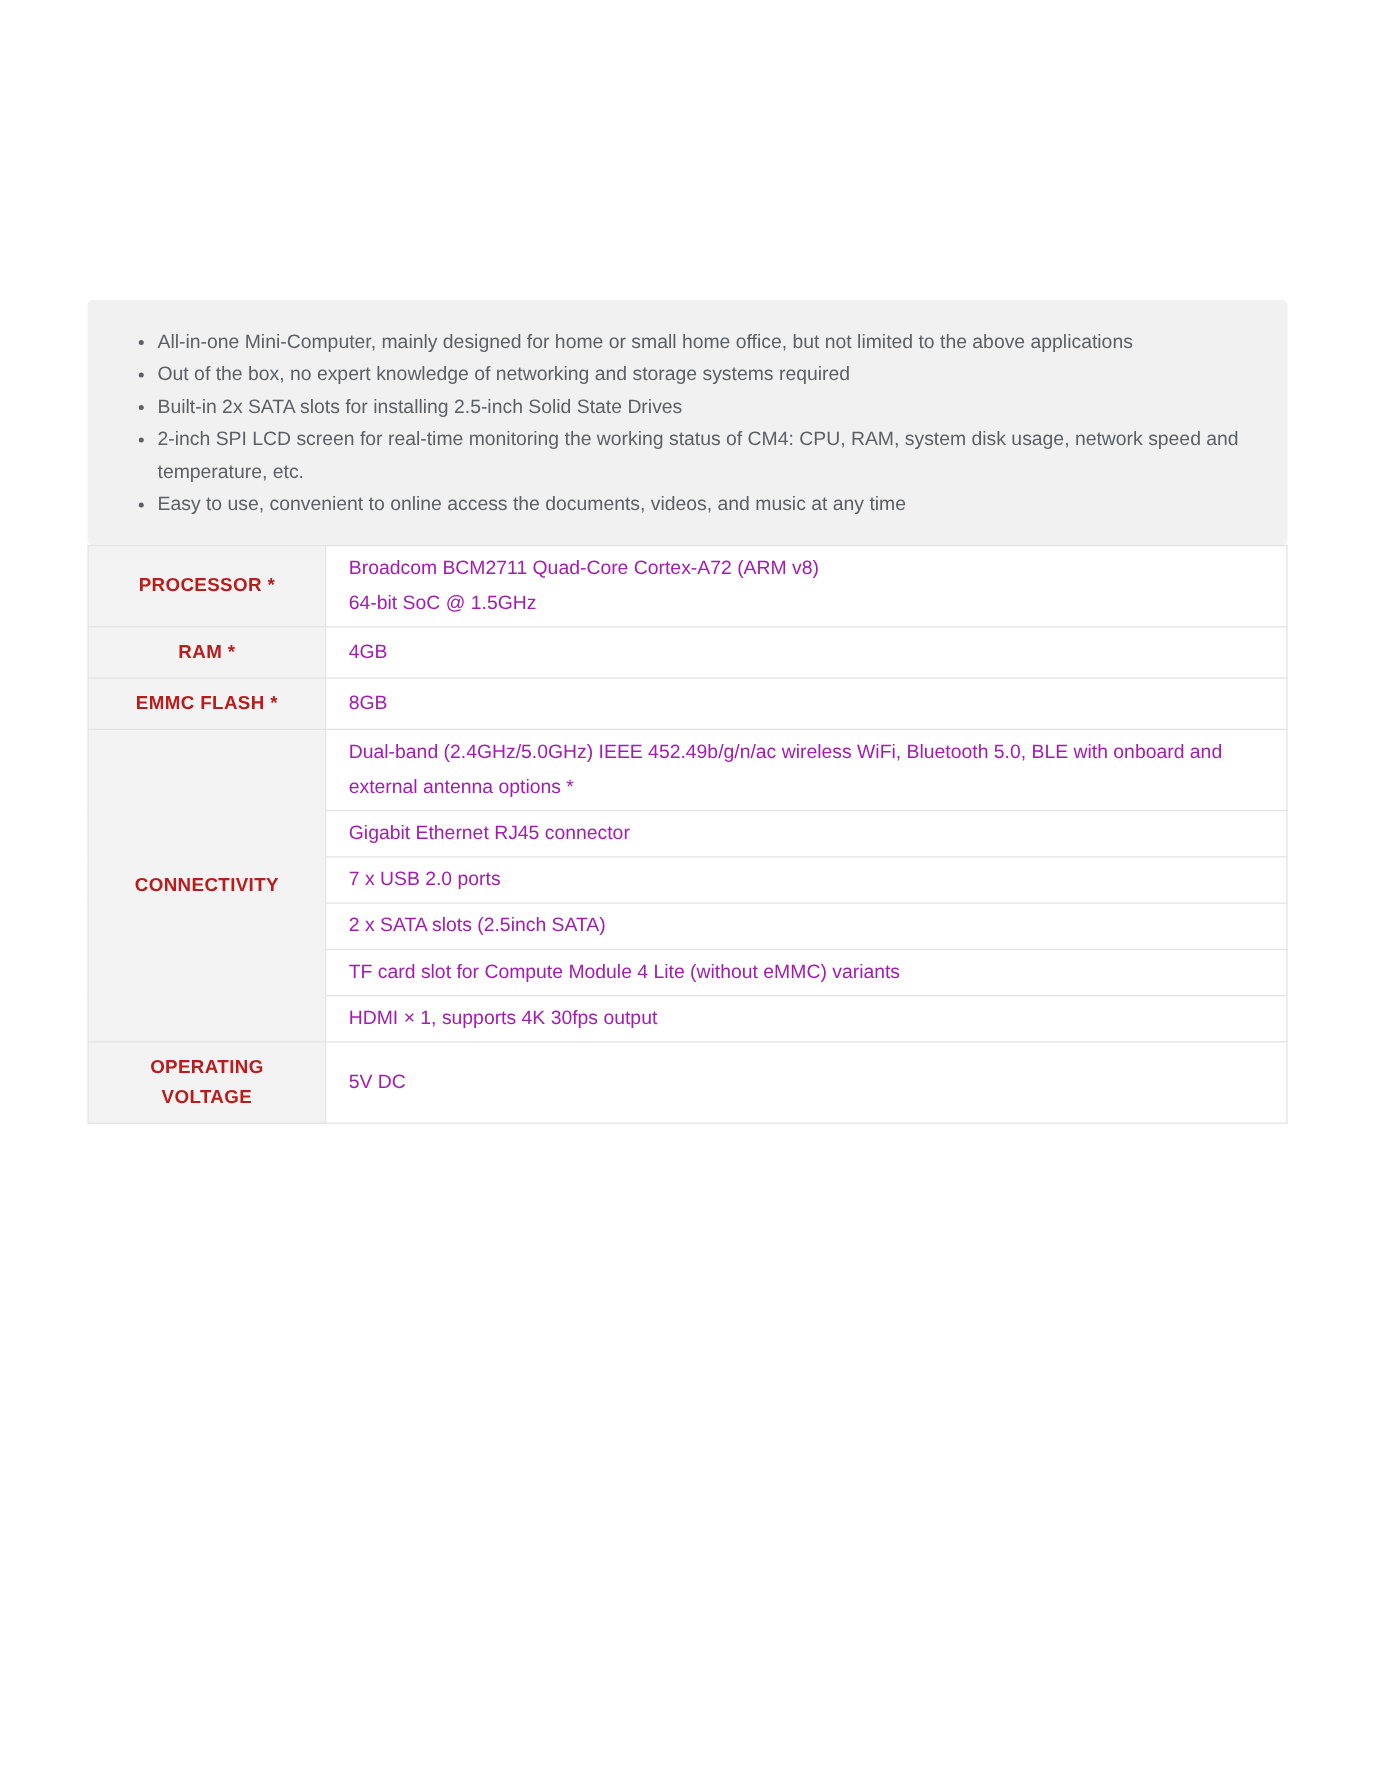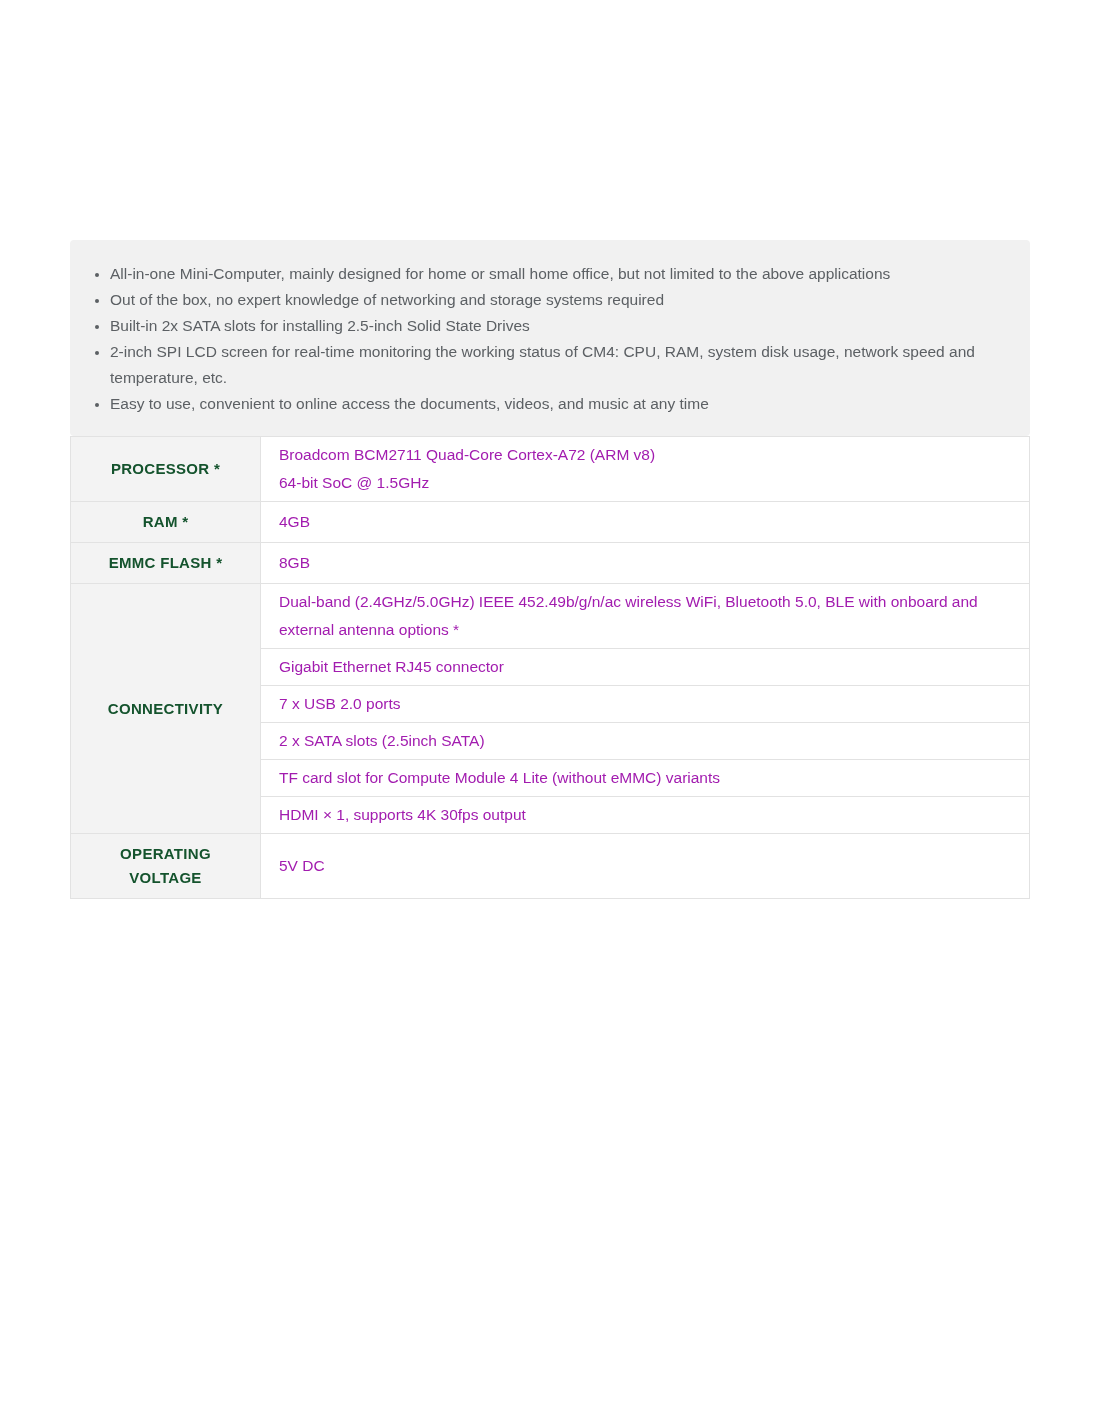--- a/index.html
+++ b/index.html
@@ -23,21 +23,21 @@
     letter-spacing: 0.5px;
   }
   .features-title { margin-bottom: 34px; }
   .features-box {
     background: #f1f1f1;
     border-radius: 4px;
     padding: 21px 30px 19px 0;
   }
   .features-box ul {
     margin: 0;
-    padding-left: 40px;
+    padding-left: 56px;
     list-style: disc;
   }
   .features-box li {
     font-size: 15.5px;
     line-height: 26px;
     color: #5c6064;
   }
   .features-box li::marker { color: #5c6064; font-size: 13px; }
   .specs-title { margin-top: 64px; margin-bottom: 26px; }
   table.spec-table {
@@ -47,21 +47,21 @@
   table.spec-table th,
   table.spec-table td {
     border: 1px solid #e2e2e2;
   }
   table.spec-table th {
     background: #f3f3f3;
     width: 190px;
     font-weight: bold;
     font-size: 15px;
     letter-spacing: 0.3px;
-    color: #14532d;
+    color: #b91c1c;
     vertical-align: middle;
     padding: 8px 28px;
     line-height: 24px;
   }
   table.spec-table td {
     font-size: 15.5px;
     color: #a21caf;
     padding: 4px 18px;
     line-height: 28px;
     vertical-align: middle;

